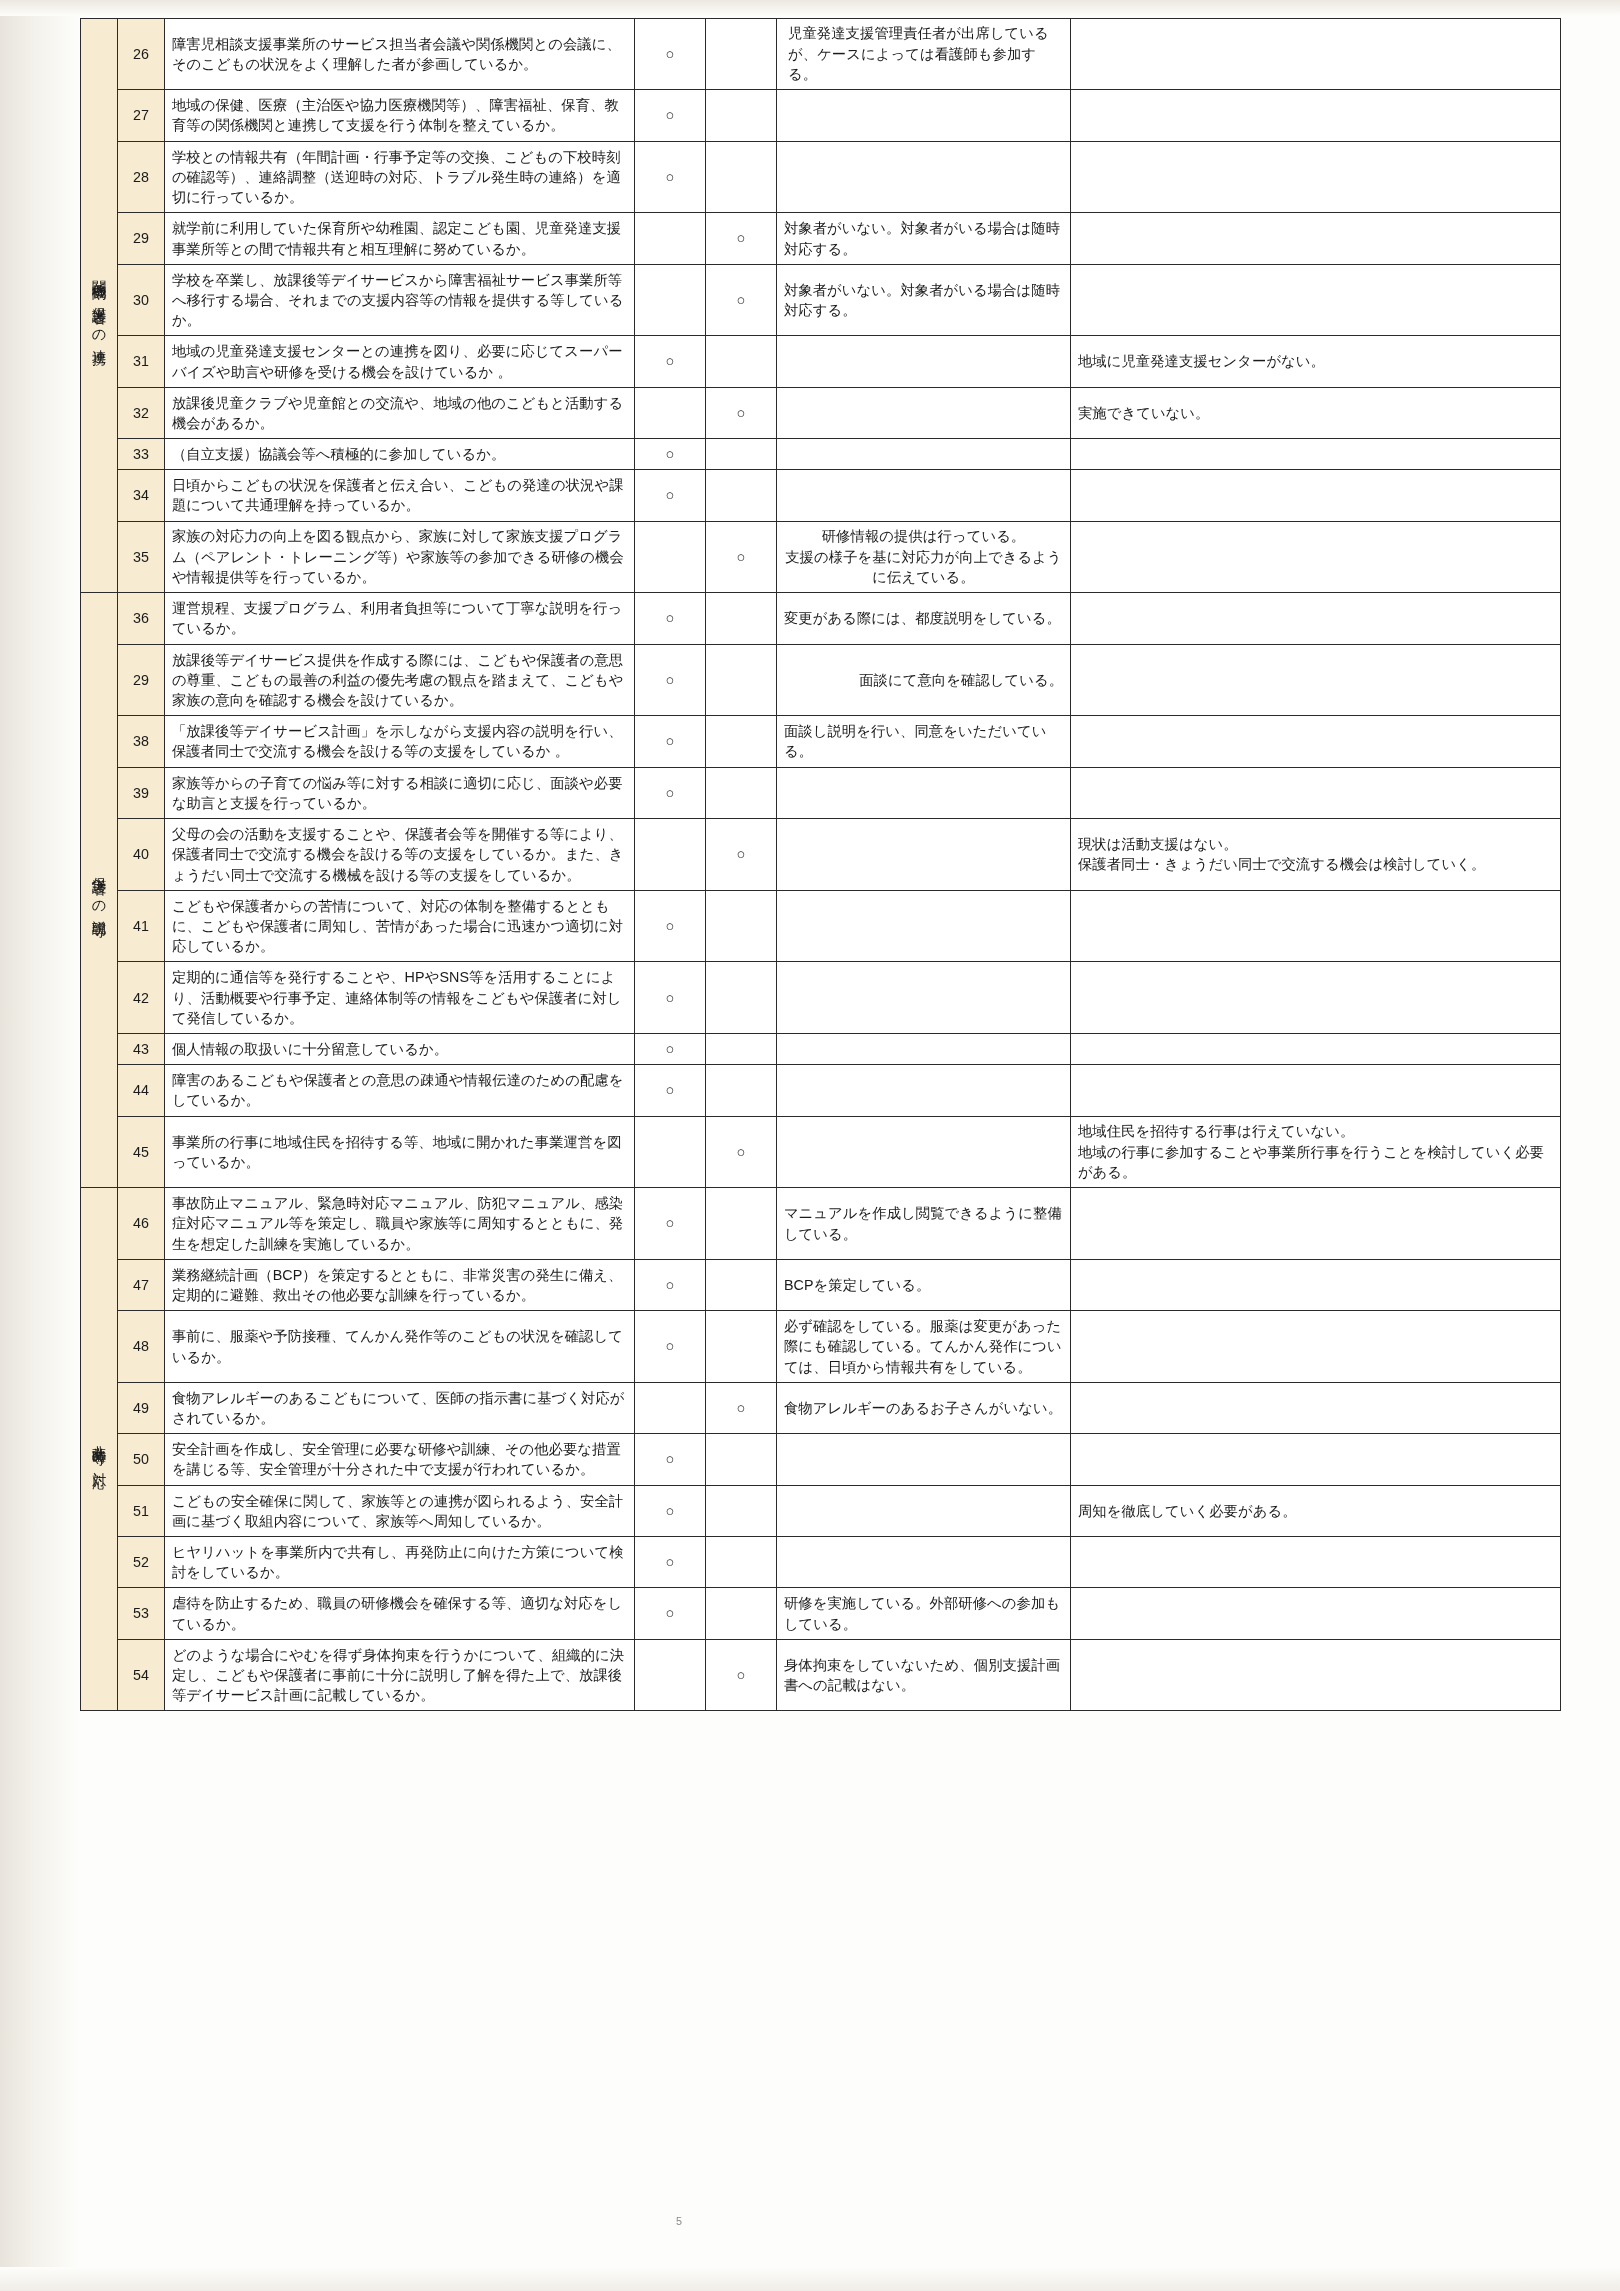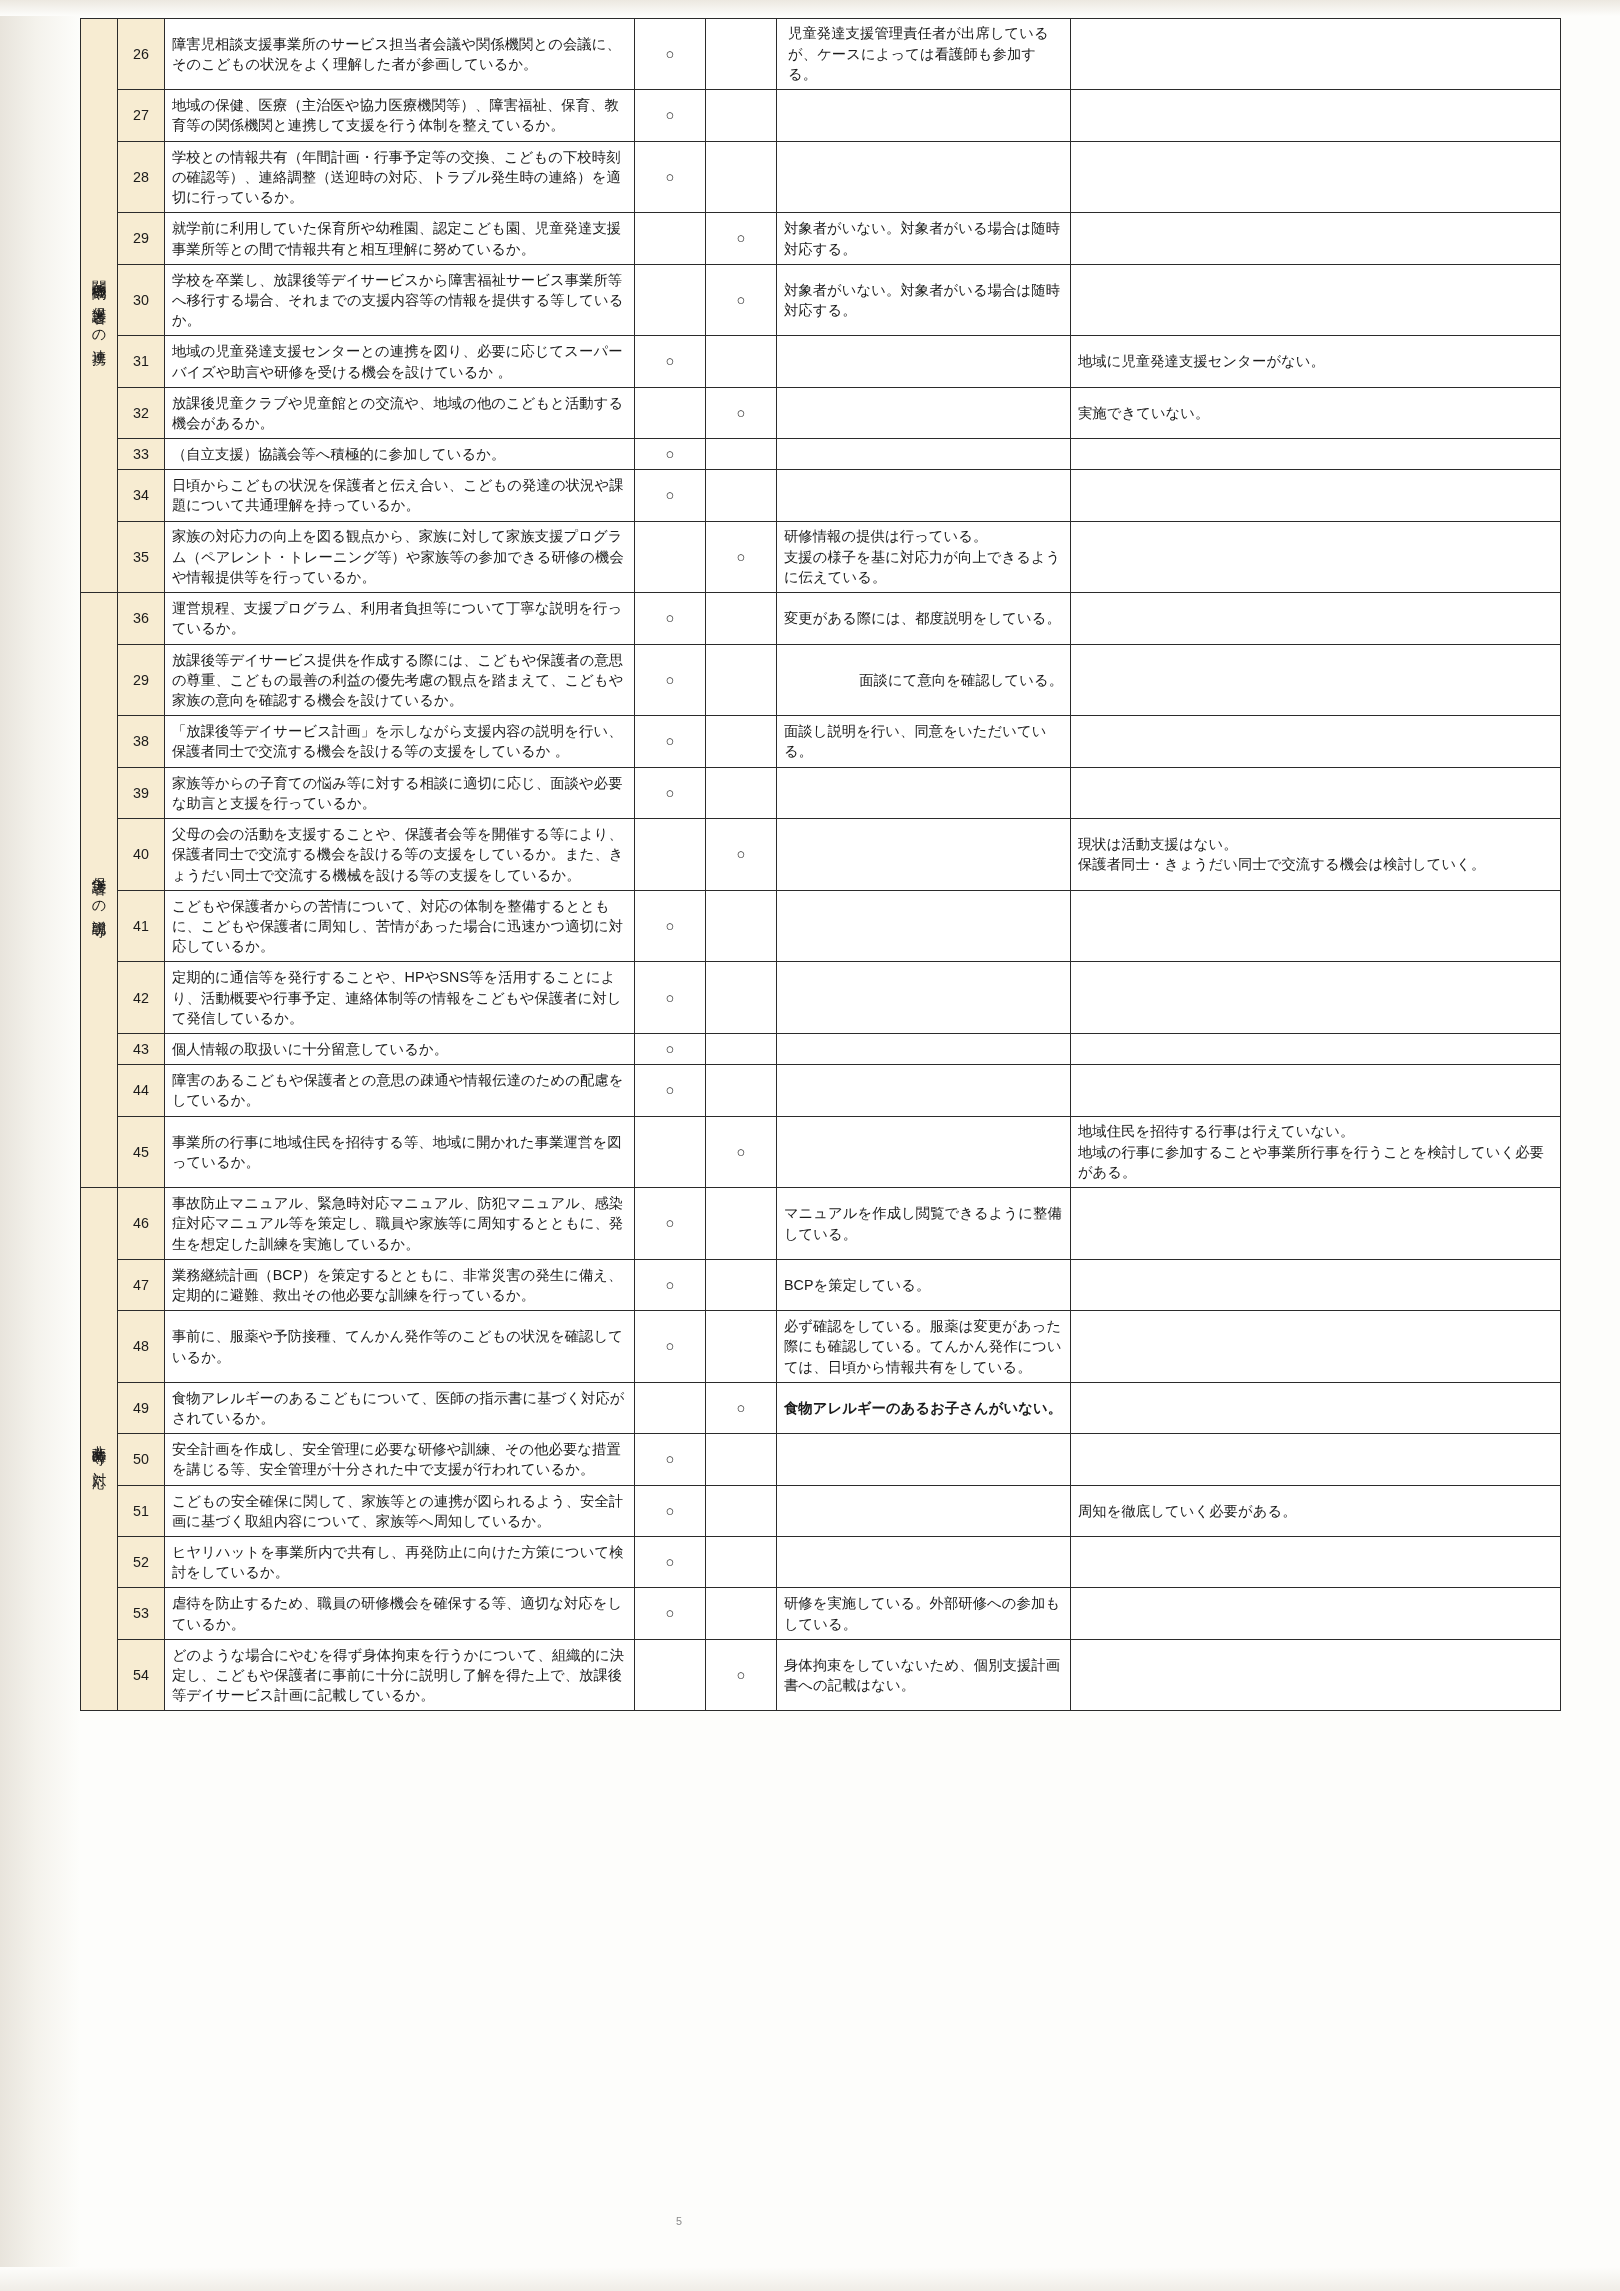--- a/index.html
+++ b/index.html
@@ -214,21 +214,21 @@
             <td class="mark"><span class="mark-o">○</span></td>
             <td class="mark"></td>
             <td class="note" style="white-space: pre-line;"></td>
             <td class="plan" style="white-space: pre-line;"></td>
           </tr>
           <tr>
             <td class="no">35</td>
             <td class="item">家族の対応力の向上を図る観点から、家族に対して家族支援プログラム（ペアレント・トレーニング等）や家族等の参加できる研修の機会や情報提供等を行っているか。</td>
             <td class="mark"></td>
             <td class="mark"><span class="mark-o">○</span></td>
-            <td class="note" style="white-space: pre-line;">研修情報の提供は行っている。
+            <td class="note" style="white-space: pre-line; text-align: center;">研修情報の提供は行っている。
 支援の様子を基に対応力が向上できるように伝えている。</td>
             <td class="plan" style="white-space: pre-line;"></td>
           </tr>
           <tr>
             <td class="group" rowspan="10">
               <span class="vtext">保護者への説明等</span>
             </td>
             <td class="no">36</td>
             <td class="item">運営規程、支援プログラム、利用者負担等について丁寧な説明を行っているか。</td>
             <td class="mark"><span class="mark-o">○</span></td>
@@ -335,21 +335,21 @@
             <td class="mark"><span class="mark-o">○</span></td>
             <td class="mark"></td>
             <td class="note" style="white-space: pre-line;">必ず確認をしている。服薬は変更があった際にも確認している。てんかん発作については、日頃から情報共有をしている。</td>
             <td class="plan" style="white-space: pre-line;"></td>
           </tr>
           <tr>
             <td class="no">49</td>
             <td class="item">食物アレルギーのあるこどもについて、医師の指示書に基づく対応がされているか。</td>
             <td class="mark"></td>
             <td class="mark"><span class="mark-o">○</span></td>
-            <td class="note" style="white-space: pre-line; font-weight: bold;">食物アレルギーのあるお子さんがいない。</td>
+            <td class="note" style="white-space: pre-line;">食物アレルギーのあるお子さんがいない。</td>
             <td class="plan" style="white-space: pre-line;"></td>
           </tr>
           <tr>
             <td class="no">50</td>
             <td class="item">安全計画を作成し、安全管理に必要な研修や訓練、その他必要な措置を講じる等、安全管理が十分された中で支援が行われているか。</td>
             <td class="mark"><span class="mark-o">○</span></td>
             <td class="mark"></td>
             <td class="note" style="white-space: pre-line;"></td>
             <td class="plan" style="white-space: pre-line;"></td>
           </tr>

